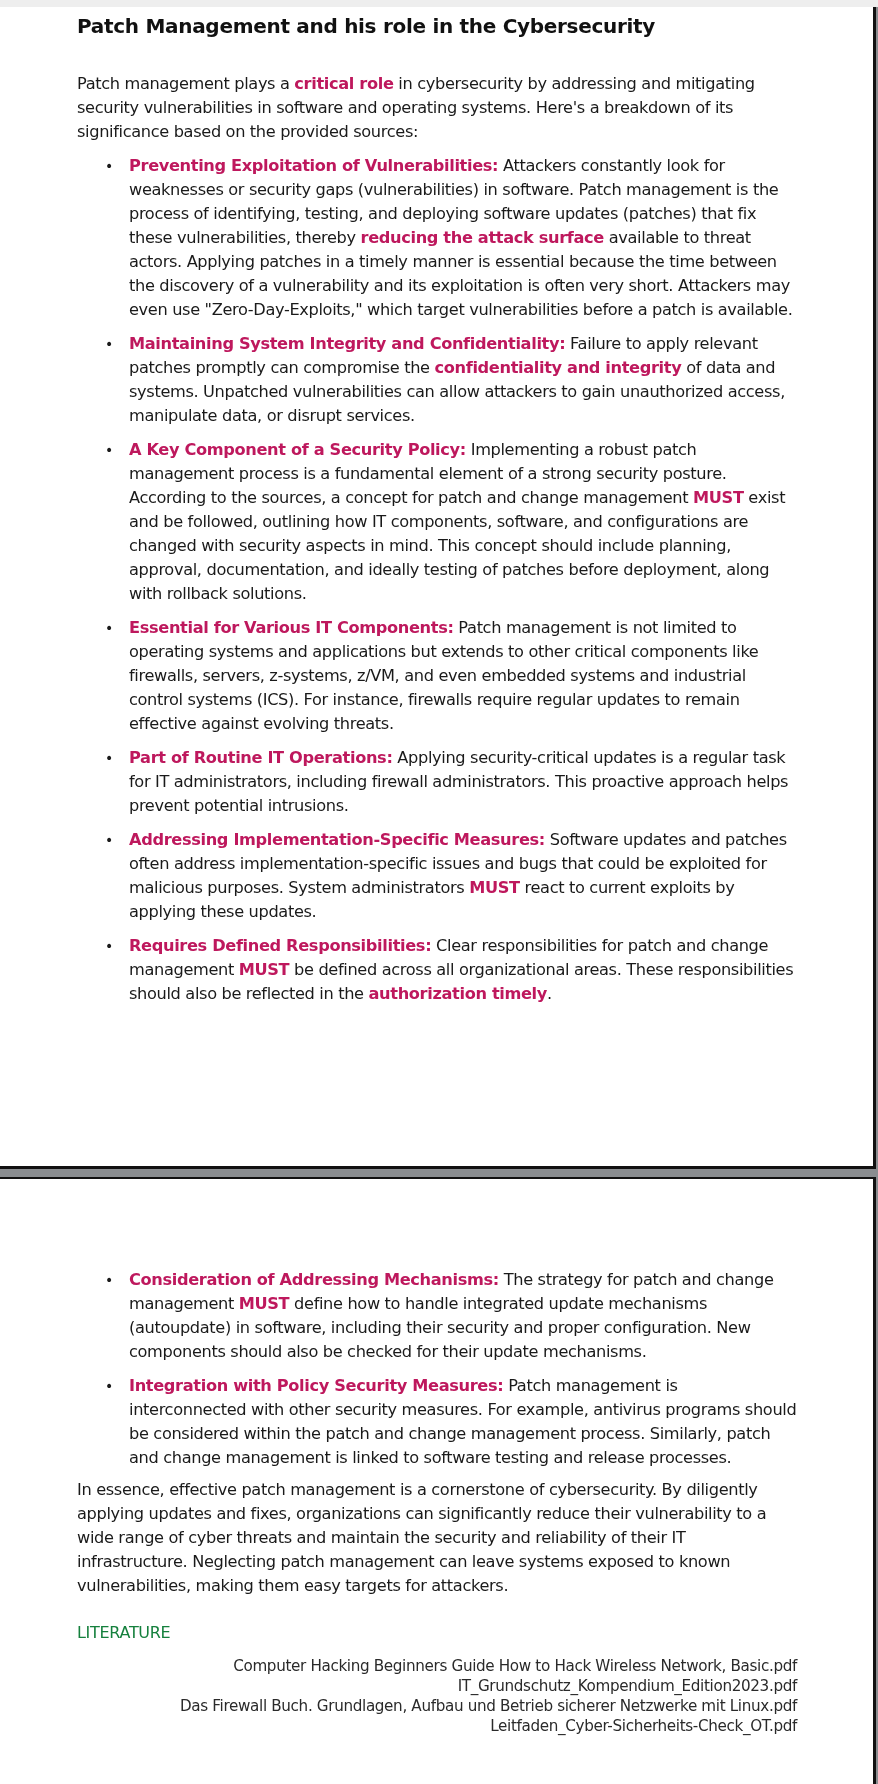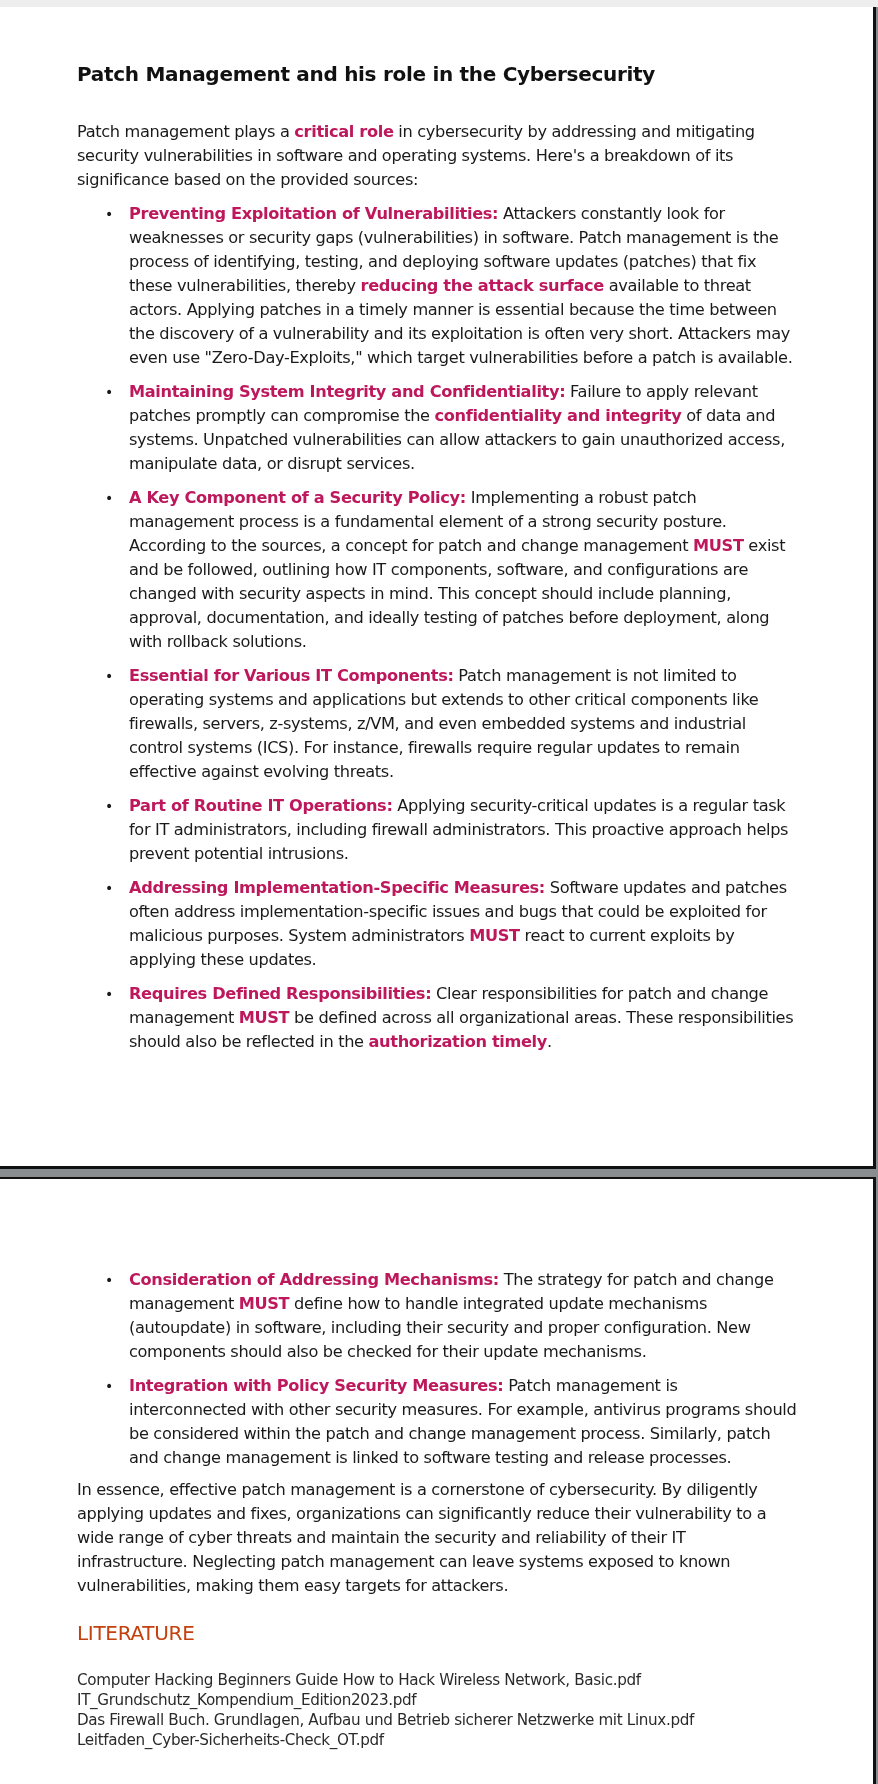--- a/index.html
+++ b/index.html
@@ -73,40 +73,40 @@
     padding-left: 52px;
     margin-bottom: 10px;
   }
   li .bullet {
     position: absolute;
     left: 28px;
     top: 0;
     font-size: 14px;
   }
   .lit-heading {
-    font-size: 20px;
+    font-size: 16px;
     line-height: 22px;
-    color: #c2410c;
+    color: #15803d;
     letter-spacing: -0.3px;
   }
   .lit-list {
     font-size: 15.2px;
     line-height: 20px;
     color: #2a2a2a;
     letter-spacing: -0.35px;
   }
   .lit-item { white-space: nowrap; }
 </style>
 </head>
 <body>
 
 <div class="top-strip"></div>
 
 <div class="page page-1">
-  <div class="content" style="top:6px;margin-top:48px;">
+  <div class="content" style="top:6px;">
     <h1>Patch Management and his role in the Cybersecurity</h1>
     <p style="margin-top:33px;"><span>Patch management plays a </span><b>critical role</b><span> in cybersecurity by addressing and mitigating security vulnerabilities in software and operating systems. Here's a breakdown of its significance based on the provided sources:</span></p>
     <ul id="list-page1" style="margin-top:10px;">
         <li><span class="bullet">•</span><b>Preventing Exploitation of Vulnerabilities:</b><span> Attackers constantly look for weaknesses or security gaps (vulnerabilities) in software. Patch management is the process of identifying, testing, and deploying software updates (patches) that fix these vulnerabilities, thereby </span><b>reducing the attack surface</b><span> available to threat actors. Applying patches in a timely manner is essential because the time between the discovery of a vulnerability and its exploitation is often very short. Attackers may even use "Zero-Day-Exploits," which target vulnerabilities before a patch is available.</span></li>
         <li><span class="bullet">•</span><b>Maintaining System Integrity and Confidentiality:</b><span> Failure to apply relevant patches promptly can compromise the </span><b>confidentiality and integrity</b><span> of data and systems. Unpatched vulnerabilities can allow attackers to gain unauthorized access, manipulate data, or disrupt services.</span></li>
         <li><span class="bullet">•</span><b>A Key Component of a Security Policy:</b><span> Implementing a robust patch management process is a fundamental element of a strong security posture. According to the sources, a concept for patch and change management </span><b>MUST</b><span> exist and be followed, outlining how IT components, software, and configurations are changed with security aspects in mind. This concept should include planning, approval, documentation, and ideally testing of patches before deployment, along with rollback solutions.</span></li>
         <li><span class="bullet">•</span><b>Essential for Various IT Components:</b><span> Patch management is not limited to operating systems and applications but extends to other critical components like firewalls, servers, z-systems, z/VM, and even embedded systems and industrial control systems (ICS). For instance, firewalls require regular updates to remain effective against evolving threats.</span></li>
         <li><span class="bullet">•</span><b>Part of Routine IT Operations:</b><span> Applying security-critical updates is a regular task for IT administrators, including firewall administrators. This proactive approach helps prevent potential intrusions.</span></li>
         <li><span class="bullet">•</span><b>Addressing Implementation-Specific Measures:</b><span> Software updates and patches often address implementation-specific issues and bugs that could be exploited for malicious purposes. System administrators </span><b>MUST</b><span> react to current exploits by applying these updates.</span></li>
         <li><span class="bullet">•</span><b>Requires Defined Responsibilities:</b><span> Clear responsibilities for patch and change management </span><b>MUST</b><span> be defined across all organizational areas. These responsibilities should also be reflected in the </span><b>authorization timely</b><span>.</span></li>
@@ -117,20 +117,20 @@
 <div class="page-divider"></div>
 
 <div class="page page-2">
   <div class="content" style="top:89px;">
     <ul id="list-page2">
         <li><span class="bullet">•</span><b>Consideration of Addressing Mechanisms:</b><span> The strategy for patch and change management </span><b>MUST</b><span> define how to handle integrated update mechanisms (autoupdate) in software, including their security and proper configuration. New components should also be checked for their update mechanisms.</span></li>
         <li><span class="bullet">•</span><b>Integration with Policy Security Measures:</b><span> Patch management is interconnected with other security measures. For example, antivirus programs should be considered within the patch and change management process. Similarly, patch and change management is linked to software testing and release processes.</span></li>
       </ul>
     <p style="margin-top:-2px;">In essence, effective patch management is a cornerstone of cybersecurity. By diligently applying updates and fixes, organizations can significantly reduce their vulnerability to a wide range of cyber threats and maintain the security and reliability of their IT infrastructure. Neglecting patch management can leave systems exposed to known vulnerabilities, making them easy targets for attackers.</p>
     <div class="lit-heading" style="margin-top:24px;">LITERATURE</div>
-    <div class="lit-list" id="lit-list" style="margin-top:26px;">
+    <div class="lit-list" id="lit-list" style="margin-top:12px;text-align:right;">
         <div class="lit-item">Computer Hacking Beginners Guide How to Hack Wireless Network, Basic.pdf</div>
         <div class="lit-item">IT_Grundschutz_Kompendium_Edition2023.pdf</div>
         <div class="lit-item">Das Firewall Buch. Grundlagen, Aufbau und Betrieb sicherer Netzwerke mit Linux.pdf</div>
         <div class="lit-item">Leitfaden_Cyber-Sicherheits-Check_OT.pdf</div>
       </div>
   </div>
 </div>
 
 </body></html>

